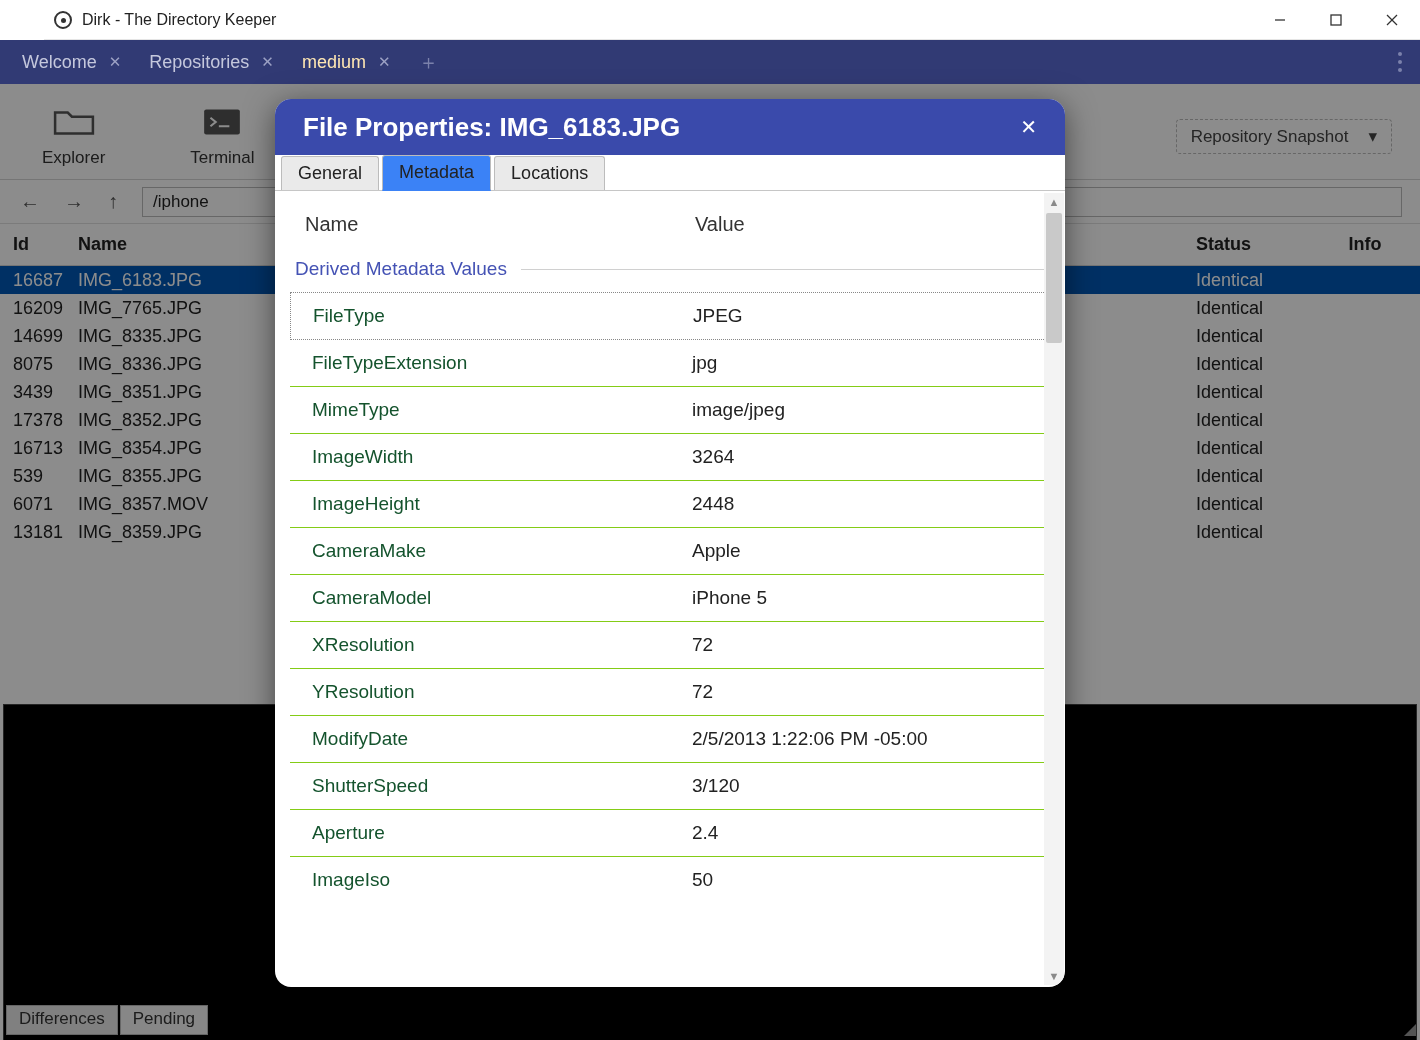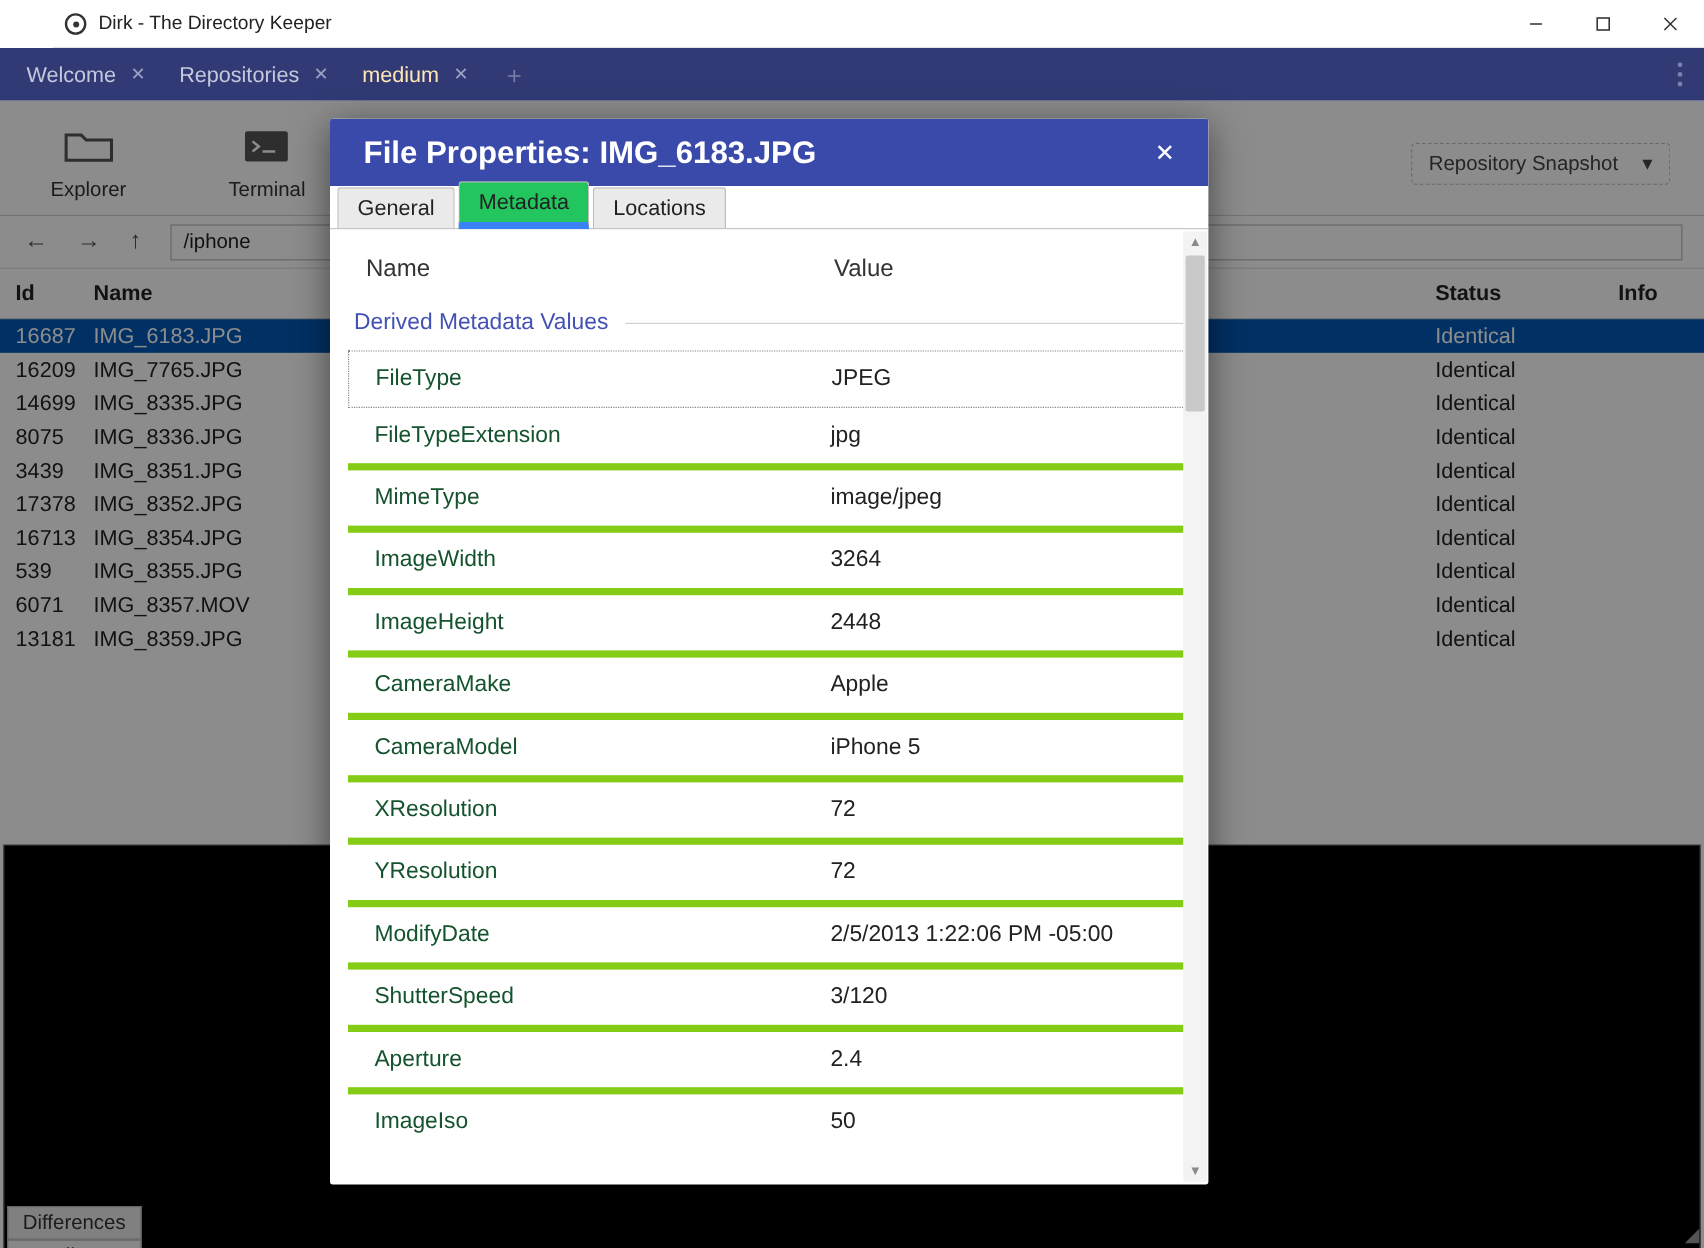--- a/index.html
+++ b/index.html
@@ -48,51 +48,51 @@
 .col-info { width:110px; text-align:center; }
 
 .tblbody { font-size:18px; color:#222; }
 .tblrow { height:28px; display:flex; align-items:center; }
 .tblrow.selected { background:#0058b6; color:#fff; }
 .tblrow .col-id { font-weight:400; }
 .tblrow .col-name { font-weight:400; }
 
 
 .bottom-black { position:absolute; left:3px; right:3px; top:620px; height:385px; background:#000; border:1px solid #444; }
-.bottom-tabs { position:absolute; left:6px; bottom:5px; height:30px; display:flex; font-size:17px;flex-direction:column; }
+.bottom-tabs { position:absolute; left:6px; bottom:5px; height:30px; display:flex; font-size:17px; }
 .btab { padding:3px 12px; border:1px solid #bbb; background:#f6f6f6; margin-right:2px; color:#333; }
 .btab.active { background:#eaeaea; }
 .resize-grip { position:absolute; right:3px; bottom:3px; width:18px; height:18px; }
 .resize-grip::before { content:""; position:absolute; right:1px; bottom:1px; width:0; height:0; border-style:solid; border-width:0 0 12px 12px; border-color:transparent transparent #999 transparent; }
 
 
-.dialog { position:absolute; left:275px; top:99px; width:732px; height:888px; background:#fff; border-radius:2px; box-shadow:0 6px 30px rgba(0,0,0,0.5); overflow:hidden; display:flex; flex-direction:column; }
+.dialog { position:absolute; left:275px; top:99px; width:790px; height:888px; background:#fff; border-radius:16px; box-shadow:0 6px 30px rgba(0,0,0,0.5); overflow:hidden; display:flex; flex-direction:column; }
 .dlg-head { height:56px; background:#3a4aab; display:flex; align-items:center; padding:0 28px; }
 .dlg-title { color:#fff; font-size:26px; font-weight:700; flex:1; }
 .dlg-close { color:#fff; font-size:20px; }
 .dlg-tabs { height:36px; display:flex; align-items:flex-end; border-bottom:1px solid #c6c6c6; padding-left:6px; gap:3px; }
 .dtab { padding:6px 16px; font-size:18px; color:#222; background:#eaeaea; border:1px solid #bcbcbc; border-bottom:none; border-radius:3px 3px 0 0; }
-.dtab.active { background:#22c55e; border-bottom:6px solid #3b82f6; position:relative; top:1px; }
+.dtab.active { background:#3b82f6; border-bottom:2px solid #3b82f6; position:relative; top:1px; }
 .dlg-body { flex:1; overflow:hidden; position:relative; padding:0 12px; }
 .dlg-colhead { display:flex; padding:22px 18px 18px 18px; font-size:20px; color:#333; }
 .dlg-colhead .n { width:390px; }
 .section-title { color:#4452b4; font-size:19px; padding:4px 8px 12px 8px; display:flex; align-items:center; gap:14px; }
 .section-title .line { flex:1; height:1px; background:#d0d0d0; }
 .meta-rows { border:1px dotted #888; margin:0 3px; }
 .mrow { display:flex; padding:12px 22px; font-size:19px; border-bottom:1px solid #e4e4e4; }
 .mrow:last-child { border-bottom:none; }
 .mrow .k { width:380px; color:#14532d; }
 .mrow .v { color:#222; }
 .dlg-scroll { position:absolute; right:1px; top:2px; width:20px; height:calc(100% - 4px); background:#f3f3f3; }
 .dlg-scroll .up,.dlg-scroll .dn { height:18px; display:flex; align-items:center; justify-content:center; color:#8a8a8a; font-size:11px; }
 .dlg-scroll .thumb { position:absolute; top:20px; left:2px; width:16px; height:130px; background:#c9c9c9; border-radius:2px; }
 
 
 .meta-list { margin:0 3px; }
-.meta-list .mrow { border-top:6px solid #84cc16; border-bottom:none; }
+.meta-list .mrow { border-top:1px solid #84cc16; border-bottom:none; }
 .meta-list .mrow:first-child { border-top:none; }
 </style>
 </head>
 <body>
 
 <div class="titlebar">
   <div class="app-icon"></div>
   <div class="titlebar-text">Dirk - The Directory Keeper</div>
   <div class="win-controls">
     <div class="win-btn">

